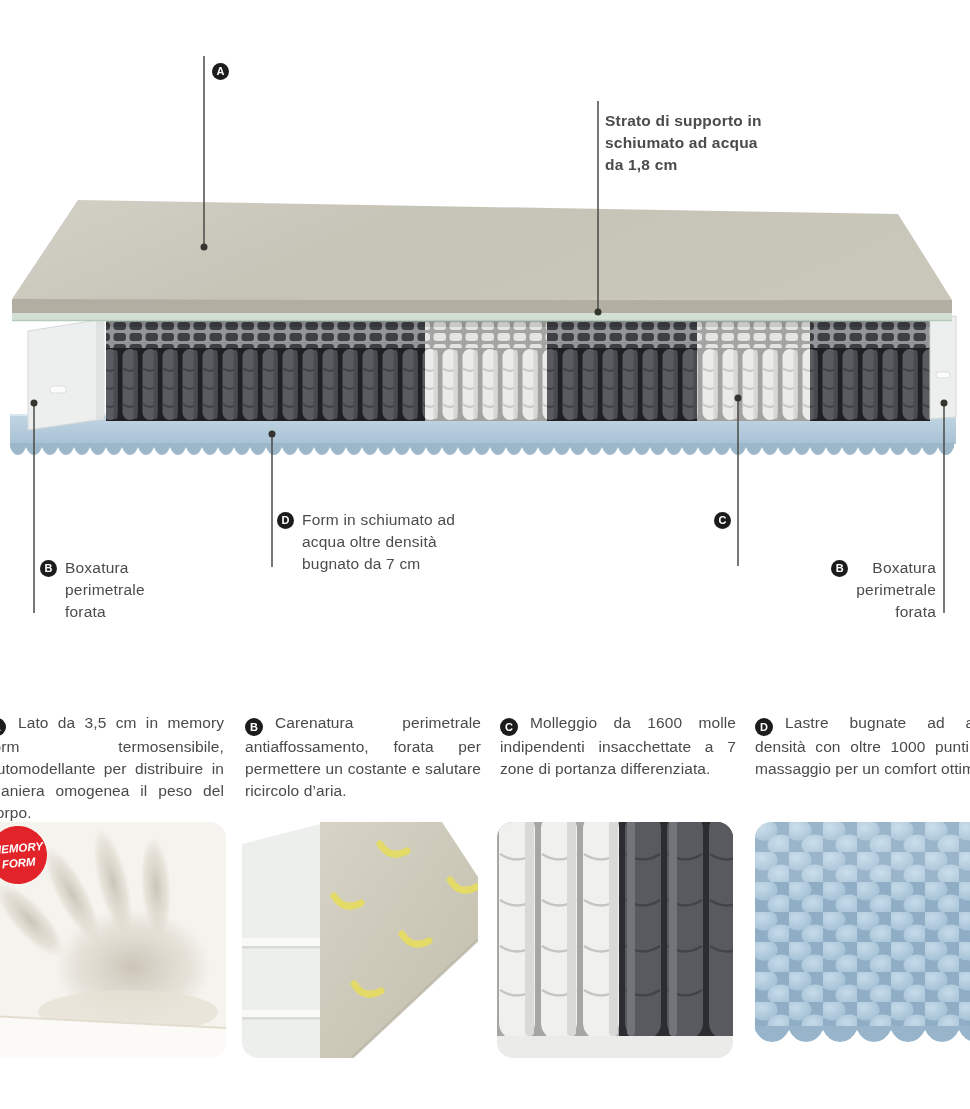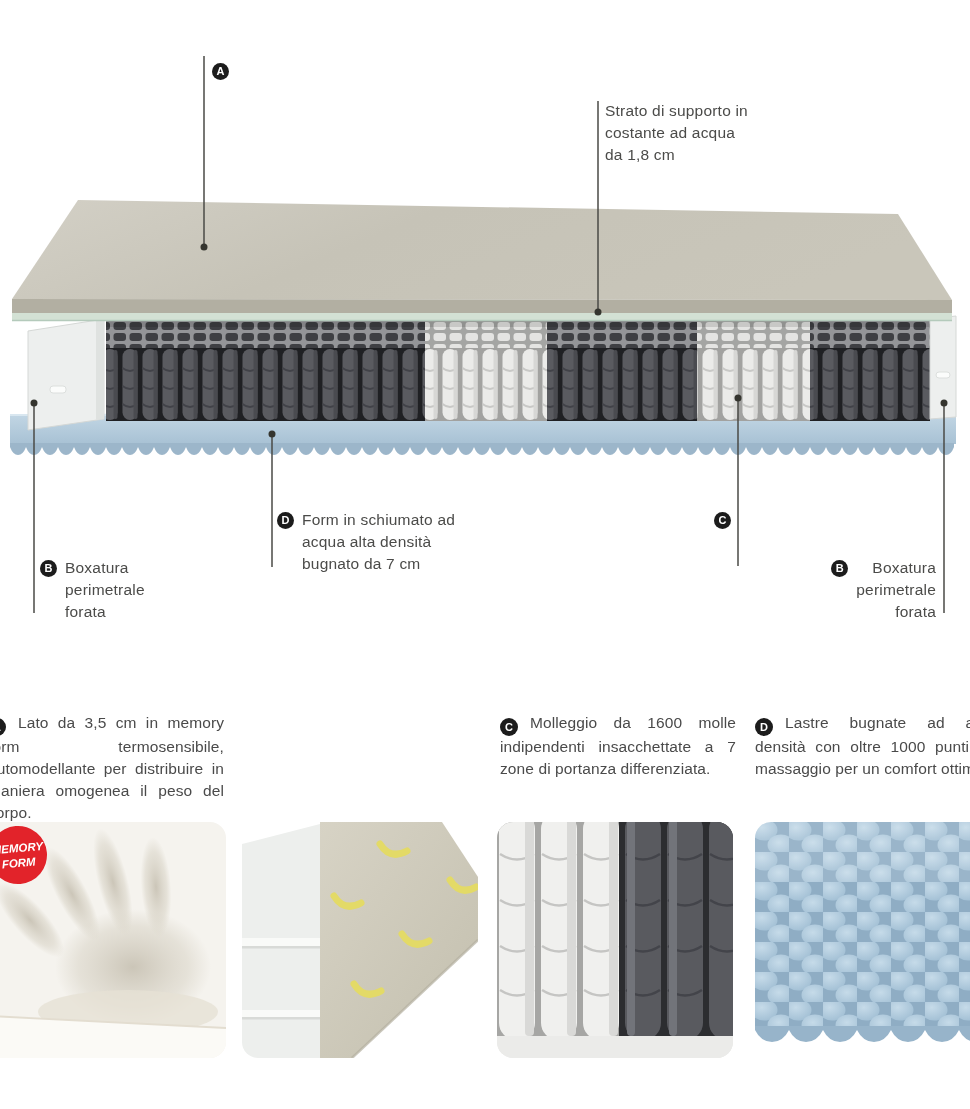--- a/index.html
+++ b/index.html
@@ -130,61 +130,64 @@
       <circle cx="272" cy="434" r="3.5"></circle>
       <circle cx="738" cy="398" r="3.5"></circle>
       <circle cx="944" cy="403" r="3.5"></circle>
     </g>
   </svg>
 
   <div class="lbl" style="left:212px;top:60px;">
     <span class="badge">A</span>
   </div>
 
-  <div class="lbl" style="left:605px;top:100px;">
+  <div class="lbl" style="left:605px;top:110px;font-weight:bold;">
     <span class="txt">
       <span>Strato di supporto in</span><br>
-      <span>costante ad acqua</span><br>
+      <span>schiumato ad acqua</span><br>
       <span>da 1,8 cm</span>
     </span>
   </div>
 
   <div class="lbl" style="left:40px;top:557px;">
     <span class="badge">B</span>
     <span class="txt">
       <span>Boxatura</span><br>
       <span>perimetrale</span><br>
       <span>forata</span>
     </span>
   </div>
 
   <div class="lbl" style="left:277px;top:509px;">
     <span class="badge">D</span>
     <span class="txt">
       <span>Form in schiumato ad</span><br>
-      <span>acqua alta densità</span><br>
+      <span>acqua oltre densità</span><br>
       <span>bugnato da 7 cm</span>
     </span>
   </div>
 
   <div class="lbl right" style="right:239px;top:509px;">
     <span class="badge">C</span>
   </div>
 
   <div class="lbl right" style="right:34px;top:557px;">
     <span class="badge">B</span>
     <span class="txt">
       <span>Boxatura</span><br>
       <span>perimetrale</span><br>
       <span>forata</span>
     </span>
   </div>
 
   <div class="feature" style="left:-12px;">
     <span class="fbadge">A</span><span>Lato da 3,5 cm in memory form termosensibile, automodellante per distribuire in maniera omogenea il peso del corpo.</span>
+  </div>
+  <div class="feature" style="left:245px;">
+    <span class="fbadge">B</span><span>Carenatura perimetrale antiaffossamento, forata per permettere un costante e salutare ricircolo d’aria.</span>
   </div>
   <div class="feature" style="left:500px;">
     <span class="fbadge">C</span><span>Molleggio da 1600 molle indipendenti insacchettate a 7 zone di portanza differenziata.</span>
   </div>
   <div class="feature" style="left:755px;">
     <span class="fbadge">D</span><span>Lastre bugnate ad alta densità con oltre 1000 punti di massaggio per un comfort ottimo.</span>
   </div>
 
   <div class="photo" style="left:-52px;width:278px;">
     <svg width="278" height="236" viewBox="0 0 278 236">

